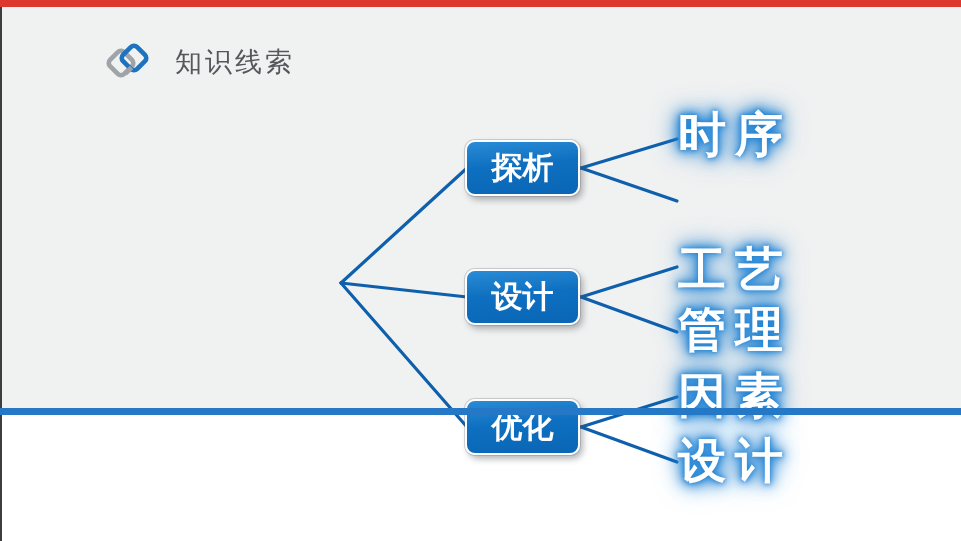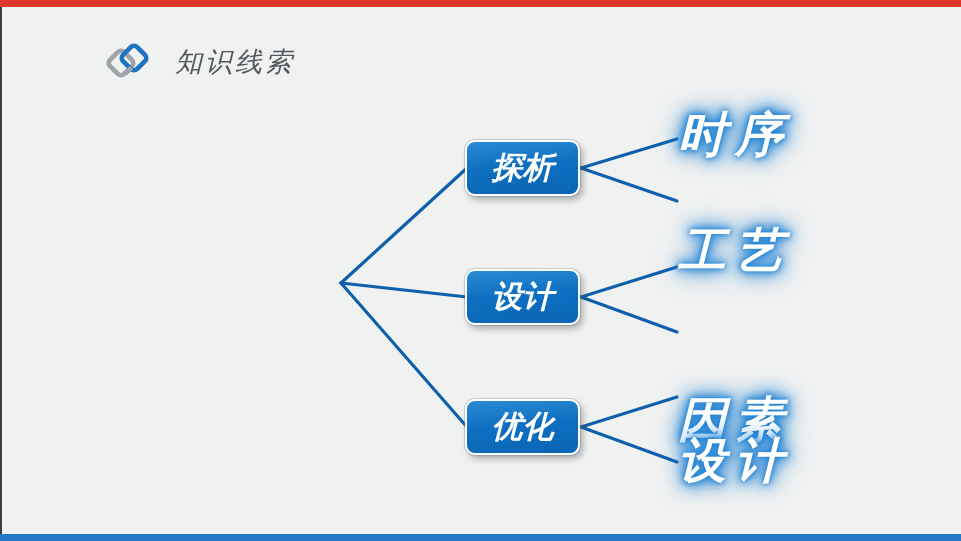--- a/index.html
+++ b/index.html
@@ -1,20 +1,19 @@
 <!DOCTYPE html>
 <html lang="zh"><head>
 <meta charset="utf-8">
 <style>
   * { margin:0; padding:0; box-sizing:border-box; }
   body { width:961px; height:541px; overflow:hidden; font-family:"Liberation Sans", sans-serif; }
   .slide {
-    position:relative; width:961px; height:541px;
+    position:relative; width:961px; height:415px;
     background:#f0f1f1;
-    font-style:italic;
   }
   .edge-left {
     position:absolute; left:0; top:0; width:2px; height:541px; background:#3b3e40;
   }
   .bar-top {
     position:absolute; left:0; top:0; width:961px; height:7px; background:#dd382d; z-index:6;
   }
   .bar-bottom {
     position:absolute; left:0; bottom:0; width:961px; height:7px; background:#2578c5; z-index:6;
   }
@@ -43,23 +42,23 @@
   .node-branch-3 { top:399px; }
   .leaf {
     position:absolute; left:678px; width:108px; height:42px; line-height:42px;
     text-align:center; font-size:48px; font-weight:bold; color:#ffffff;
     letter-spacing:9px; z-index:5; white-space:nowrap;
     text-shadow:0 0 4px #2384d4, 0 0 9px #2384d4, 0 0 14px #2384d4,
                 0 0 20px #2384d4, 0 0 28px rgba(35,132,212,0.75);
   }
   .leaf-1 { top:114px; }
   .leaf-2 { top:178px; }
-  .leaf-3 { top:230px; }
+  .leaf-3 { top:249px; }
   .leaf-4 { top:309px; }
-  .leaf-5 { top:375px;margin-top:24px; }
+  .leaf-5 { top:375px; }
   .leaf-6 { top:440px; }
   .wires { position:absolute; left:0; top:0; width:961px; height:541px; z-index:2; }
 </style>
 </head>
 <body>
 
 <div class="slide">
 
   <div class="edge-left"></div>
   <div class="bar-top"></div>
@@ -88,16 +87,17 @@
     </g>
   </svg>
 
 
   <div class="node node-branch node-branch-1">探析</div>
   <div class="node node-branch node-branch-2">设计</div>
   <div class="node node-branch node-branch-3">优化</div>
 
   <div class="leaf leaf-1">时序</div>
   <div class="leaf leaf-3">工艺</div>
+  <div class="leaf leaf-4">管理</div>
   <div class="leaf leaf-5">因素</div>
   <div class="leaf leaf-6">设计</div>
 
 </div>
 
 </body></html>

